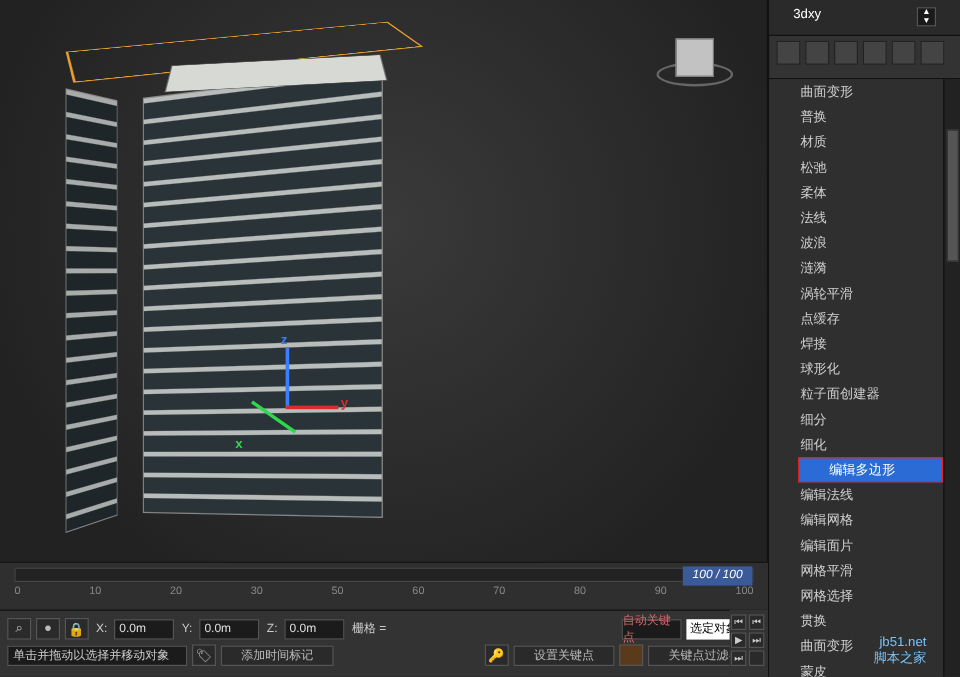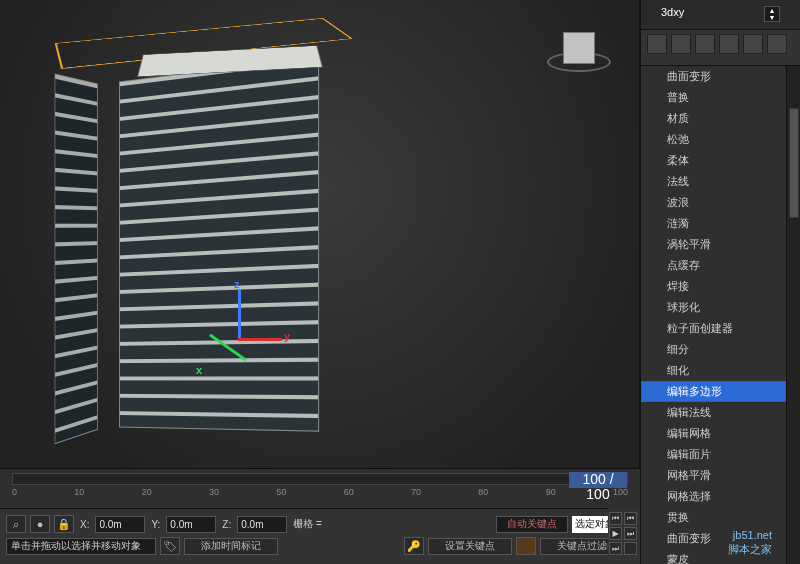--- a/index.html
+++ b/index.html
@@ -79,21 +79,21 @@
     position:absolute; left:0; right:14px; top:66px; bottom:0;
     overflow:hidden; background:#2f2f2f;
   }
   .modifier-list .item {
     padding: 3px 26px; color:#d0d0d0; white-space:nowrap; cursor:default;
   }
   .modifier-list .item.selected {
     background:#2a6bd6; color:#fff;
   }
   .modifier-list .item.boxed {
-    outline: 1px solid #d22; outline-offset:-1px;
+    outline: 1px solid #d22; outline-offset:-1px;margin-left:24px;
   }
   .panel .scrollbar {
     position:absolute; right:0; top:66px; width:14px; bottom:0;
     background:#222; border-left:1px solid #111;
   }
   .panel .scrollbar .thumb {
     position:absolute; top:42px; left:2px; width:10px; height:110px;
     background:#555; border:1px solid #333;
   }
   .panel .topbar {
@@ -107,42 +107,42 @@
   .timeline {
     position:absolute; left:0; top:468px; width:640px; height:40px;
     background:#2f2f2f; border-top:1px solid #111;
   }
   .timeline .scrub {
     position:relative; height:12px; margin:4px 12px 0;
     background:#232323; border:1px solid #444;
   }
   .timeline .indicator {
     position:absolute; right:0; top:-2px; width:58px; height:16px;
-    background:#3a5a9a; color:#fff; font-size:14px; text-align:center; line-height:15px;
+    background:#3a5a9a; color:#fff; font-size:10px; text-align:center; line-height:15px;font-style:italic;
   }
   .timeline .ticks {
     display:flex; justify-content:space-between; padding:2px 12px; color:#888; font-size:9px;
   }
   
   .statusbar {
     position:absolute; left:0; top:508px; width:640px; height:56px;
     background:#333; border-top:1px solid #111; padding:4px 6px; color:#bbb;
   }
   .statusbar .row { display:flex; align-items:center; gap:4px; height:22px; }
   .statusbar .iconbox {
     width:20px; height:18px; background:#2a2a2a; border:1px solid #555;
     display:flex; align-items:center; justify-content:center;
   }
   .statusbar .lbl { padding:0 2px; color:#ccc; font-size:10px;}
   .statusbar .field {
     width:50px; height:17px; background:#1b1b1b; color:#e0e0e0;
     border:1px solid #555; font-size:10px; padding:1px 3px; display:flex; align-items:center;
   }
   .statusbar .autokey {
-    width:72px; height:17px; background:#1b1b1b; border:1px solid #555;
+    width:50px; height:17px; background:#1b1b1b; border:1px solid #555;
     color:#d06a6a; display:flex; align-items:center; justify-content:center; font-size:10px;
   }
   .statusbar .select-obj {
     width:62px; height:17px; background:#fff; color:#000; display:flex; align-items:center;
     font-size:10px; padding:0 3px;
   }
   .statusbar .long-field {
     width:150px; height:17px; background:#1b1b1b; border:1px solid #555; color:#ccc;
     font-size:10px; padding:1px 4px; display:flex; align-items:center;
   }

